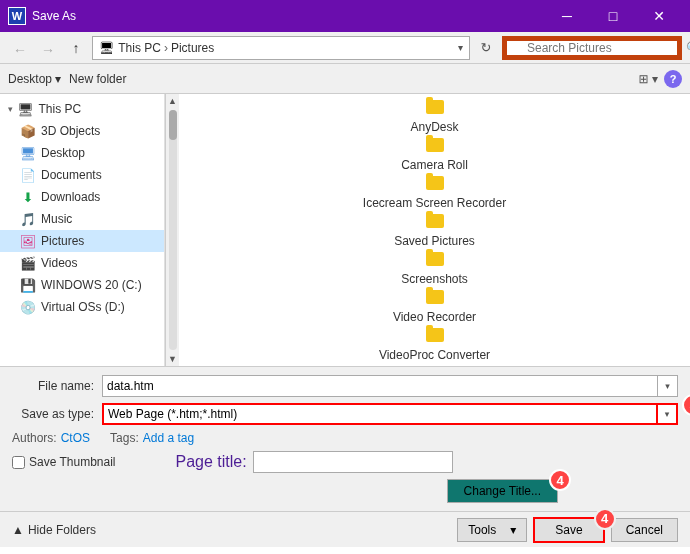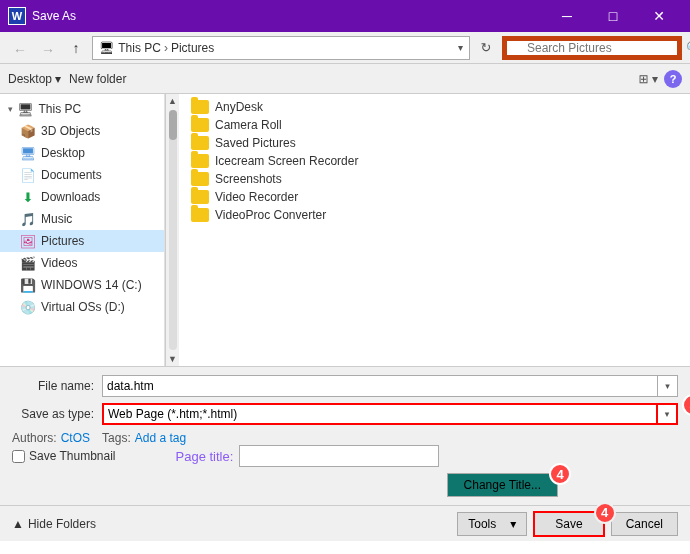--- a/index.html
+++ b/index.html
@@ -169,20 +169,21 @@
       overflow-y: auto;
       padding: 4px 0;
     }
     .file-item {
       display: flex; align-items: center;
       padding: 2px 12px;
       cursor: pointer;
       gap: 6px;
       font-size: 12px;
       color: #333;
+      flex-direction: column;
     }
     .folder-icon {
       width: 18px; height: 14px;
       background: #f5c518;
       border-radius: 0 2px 2px 2px;
       position: relative;
       flex-shrink: 0;
     }
     .folder-icon::before {
       content: '';
@@ -236,40 +237,40 @@
       display: flex; align-items: center; justify-content: center;
       font-size: 9px; color: #555; cursor: pointer;
     }
     .input-with-arrow {
       display: flex; flex: 1;
     }
 
     
     .meta-row {
       display: flex; align-items: center;
-      margin-bottom: 0; gap: 12px;
+      margin-bottom: 6px; gap: 20px;
     }
     .meta-group {
       display: flex; align-items: center; gap: 4px;
     }
     .meta-label { font-size: 12px; color: #555; }
     .meta-link { font-size: 12px; color: #0078d7; cursor: pointer; }
 
     
     .thumbnail-row {
       display: flex; align-items: center;
       margin-bottom: 6px;
     }
     .checkbox-label {
       display: flex; align-items: center; gap: 4px;
       font-size: 12px; color: #333;
       cursor: pointer;
     }
     .checkbox-label input { margin: 0; }
-    .page-title-label { font-size: 13px; color: #8b5cf6; }
+    .page-title-label { font-size: 16px; color: #4c1d95; }
     .page-title-input {
       width: 200px; height: 22px;
       border: 1px solid #aaa; background: white;
       padding: 0 4px; font-size: 12px;
     }
 
     
     .btn-row {
       display: flex; align-items: center;
       justify-content: space-between;
@@ -445,21 +446,21 @@
     <div class="sidebar-item indent selected">
       <span class="sidebar-icon icon-pictures">🖼</span>
       <span>Pictures</span>
     </div>
     <div class="sidebar-item indent">
       <span class="sidebar-icon icon-videos">🎬</span>
       <span>Videos</span>
     </div>
     <div class="sidebar-item indent">
       <span class="sidebar-icon drive-icon">💾</span>
-      <span>WINDOWS 14 (C:)</span>
+      <span>WINDOWS 20 (C:)</span>
     </div>
     <div class="sidebar-item indent">
       <span class="sidebar-icon drive-icon">💿</span>
       <span>Virtual OSs (D:)</span>
     </div>
   </div>
 
   <div class="scroll-stub">
     <div class="scroll-arrow">▲</div>
     <div class="scroll-track">
@@ -472,25 +473,25 @@
     <div class="file-item">
       <div class="folder-icon"></div>
       <span>AnyDesk</span>
     </div>
     <div class="file-item">
       <div class="folder-icon"></div>
       <span>Camera Roll</span>
     </div>
     <div class="file-item">
       <div class="folder-icon"></div>
+      <span>Icecream Screen Recorder</span>
+    </div>
+    <div class="file-item">
+      <div class="folder-icon"></div>
       <span>Saved Pictures</span>
-    </div>
-    <div class="file-item">
-      <div class="folder-icon"></div>
-      <span>Icecream Screen Recorder</span>
     </div>
     <div class="file-item">
       <div class="folder-icon"></div>
       <span>Screenshots</span>
     </div>
     <div class="file-item">
       <div class="folder-icon"></div>
       <span>Video Recorder</span>
     </div>
     <div class="file-item">

